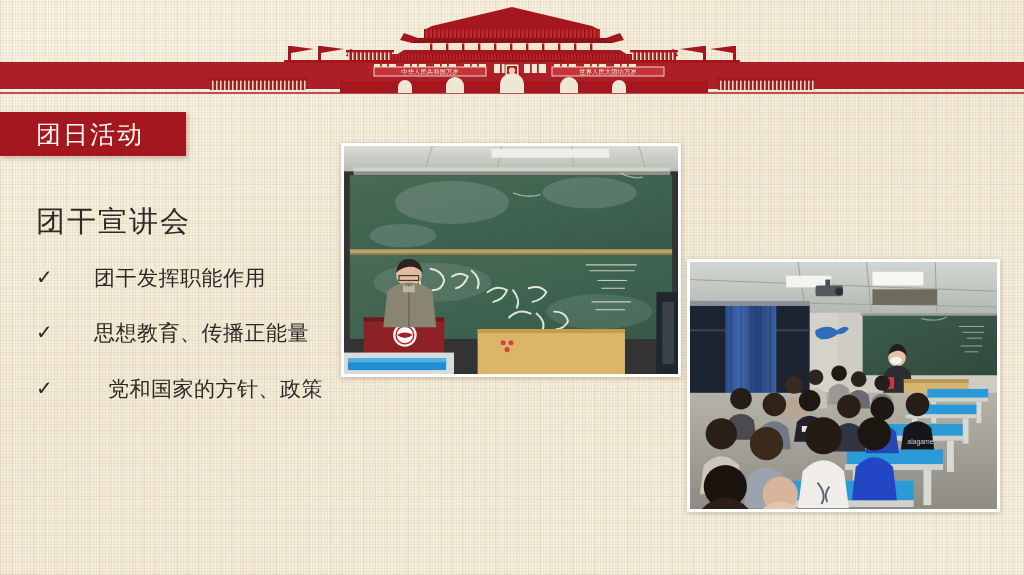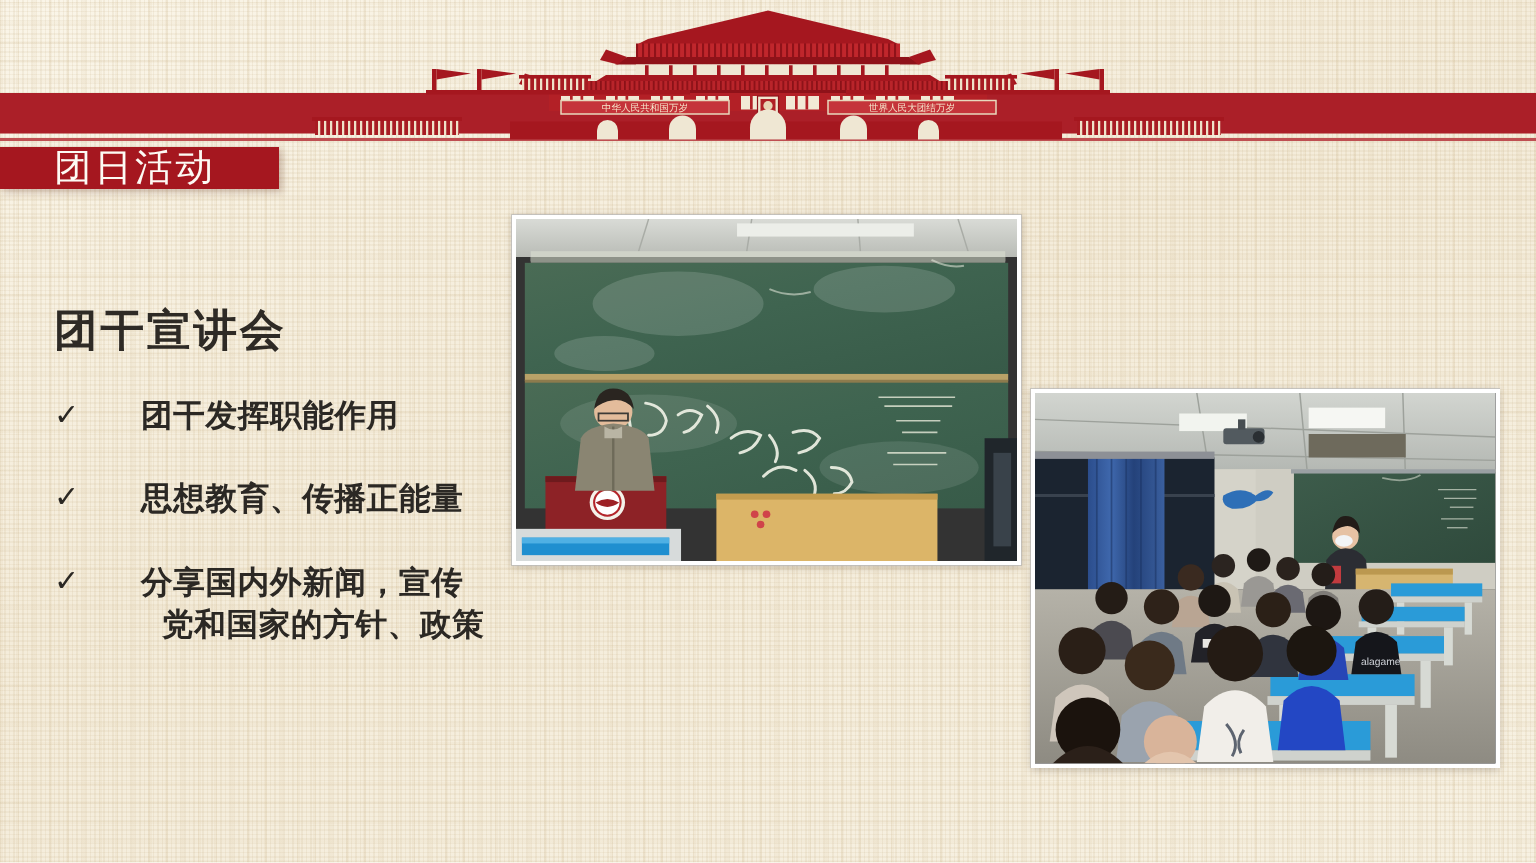--- a/index.html
+++ b/index.html
@@ -72,44 +72,43 @@
     left: 0;
     top: 0;
     width: 1024px;
     height: 100px;
   }
 
   
   .title-tab {
     position: absolute;
     left: 0;
-    top: 98px;
+    top: 112px;
     width: 186px;
-    height: 28px;
+    height: 44px;
     background: #a5171f;
     box-shadow: 2px 2px 5px rgba(90,40,30,0.28);
     display: flex;
     align-items: center;
   }
   .title-tab-text {
     color: #fdfaf4;
     font-size: 25px;
     letter-spacing: 2px;
     padding-left: 36px;
     font-weight: 400;
     line-height: 1;
   }
 
   
   .content-col {
     position: absolute;
     left: 36px;
     top: 206px;
     width: 300px;
-    font-weight: bold;
   }
   .heading {
     font-size: 29px;
     color: #2e2a25;
     letter-spacing: 2px;
     margin-bottom: 26px;
     line-height: 1.1;
   }
   .bullet {
     display: flex;
@@ -311,21 +310,20 @@
     </div>
 
     <div class="bullet">
       <span class="bullet-mark">✓</span>
       <span class="bullet-text">思想教育、传播正能量</span>
     </div>
 
     <div class="bullet">
       <span class="bullet-mark">✓</span>
       <span class="bullet-text">
-        <span>分享国内外新闻，宣传</span>
         <span class="line2">党和国家的方针、政策</span>
       </span>
     </div>
   </div>
 
   <div class="photo" id="photo-lecture">
     <div class="photo-inner">
       <svg viewBox="0 0 340 234" preserveAspectRatio="none" width="100%" height="100%">
         <defs>
           <linearGradient id="boardG" x1="0" y1="0" x2="1" y2="1">

